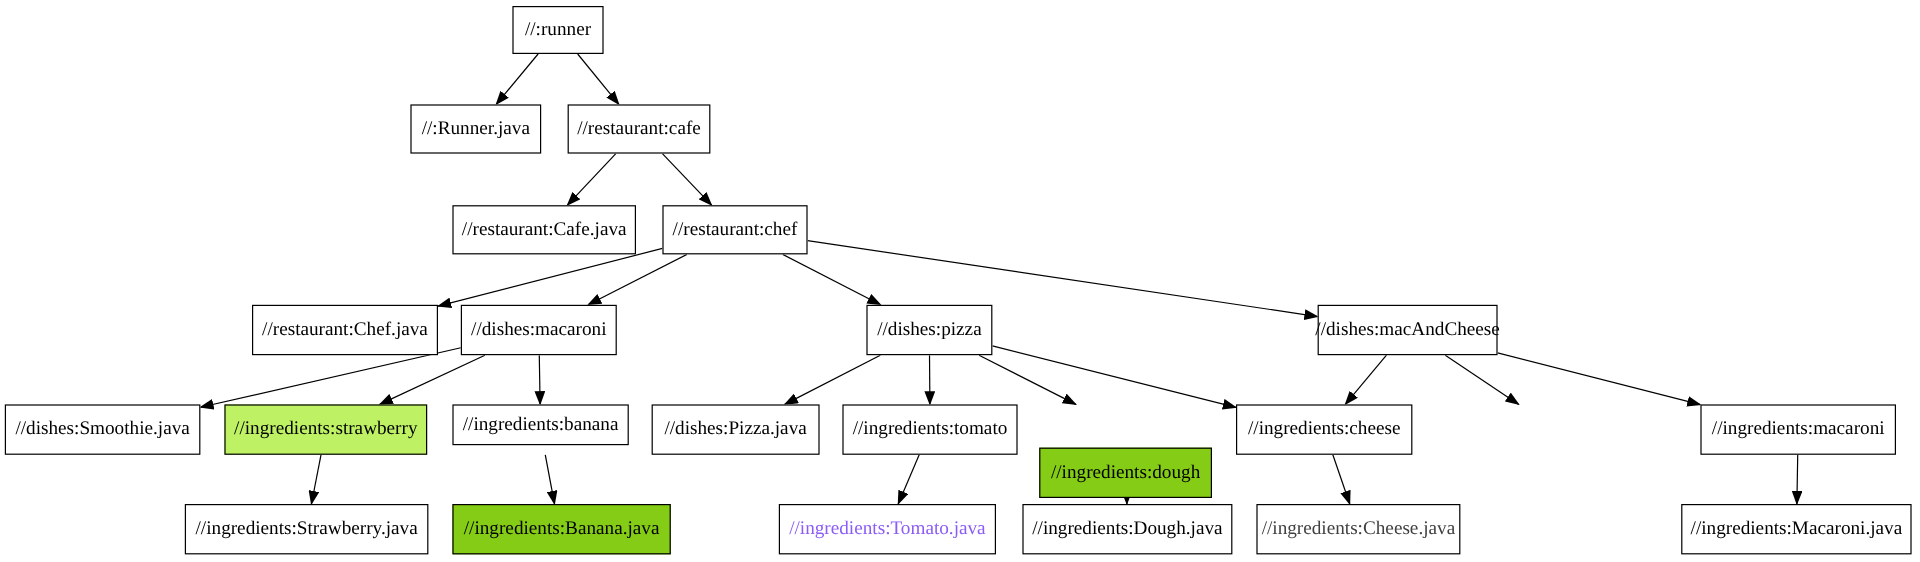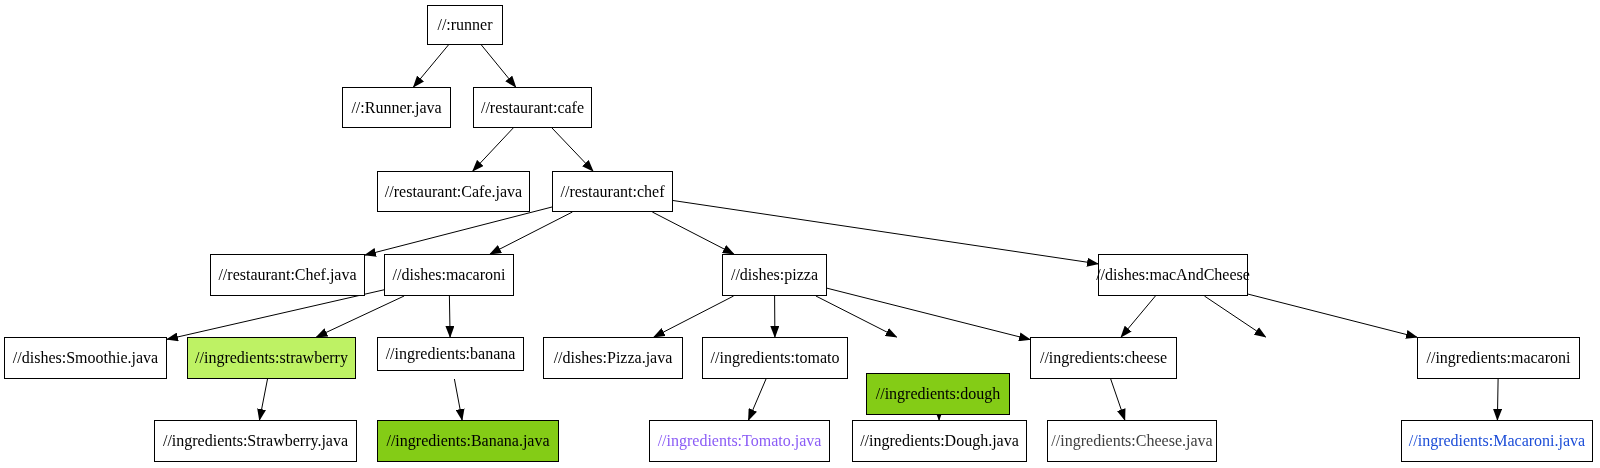--- a/index.html
+++ b/index.html
@@ -92,15 +92,15 @@
       <div class="node" style="left: 543px; top: 337px; width: 140px; height: 42px; background: rgb(255, 255, 255); border-color: rgb(0, 0, 0); color: rgb(0, 0, 0);">//dishes:Pizza.java</div>
       <div class="node" style="left: 702px; top: 337px; width: 146px; height: 42px; background: rgb(255, 255, 255); border-color: rgb(0, 0, 0); color: rgb(0, 0, 0);">//ingredients:tomato</div>
       <div class="node" style="left: 866px; top: 337px; width: 144px; height: 42px; background: #84cc16; border-color: rgb(0, 0, 0); color: rgb(0, 0, 0); margin-top: 36px;">//ingredients:dough</div>
       <div class="node" style="left: 1030px; top: 337px; width: 147px; height: 42px; background: rgb(255, 255, 255); border-color: rgb(0, 0, 0); color: rgb(0, 0, 0); text-align: right;">//ingredients:cheese</div>
       <div class="node" style="left: 1417px; top: 337px; width: 163px; height: 42px; background: rgb(255, 255, 255); border-color: rgb(0, 0, 0); color: rgb(0, 0, 0);">//ingredients:macaroni</div>
       <div class="node" style="left: 154px; top: 420px; width: 203px; height: 42px; background: rgb(255, 255, 255); border-color: rgb(0, 0, 0); color: rgb(0, 0, 0);">//ingredients:Strawberry.java</div>
       <div class="node" style="left: 377px; top: 420px; width: 182px; height: 42px; background: #84cc16; border-color: rgb(0, 0, 0); color: rgb(0, 0, 0);">//ingredients:Banana.java</div>
       <div class="node" style="left: 649px; top: 420px; width: 181px; height: 42px; background: rgb(255, 255, 255); border-color: rgb(0, 0, 0); color: #8b5cf6;">//ingredients:Tomato.java</div>
       <div class="node" style="left: 852px; top: 420px; width: 175px; height: 42px; background: rgb(255, 255, 255); border-color: rgb(0, 0, 0); color: rgb(0, 0, 0);">//ingredients:Dough.java</div>
       <div class="node" style="left: 1047px; top: 420px; width: 170px; height: 42px; background: rgb(255, 255, 255); border-color: rgb(0, 0, 0); color: #404040;">//ingredients:Cheese.java</div>
-      <div class="node" style="left: 1401px; top: 420px; width: 192px; height: 42px; background: rgb(255, 255, 255); border-color: rgb(0, 0, 0); color: #1d4ed8;">//ingredients:Macaroni.java</div>
+      <div class="node" style="left: 1401px; top: 420px; width: 192px; height: 42px; background: rgb(255, 255, 255); border-color: rgb(0, 0, 0); color: #000000;">//ingredients:Macaroni.java</div>
     </div>
 </div>
 
 </body></html>

